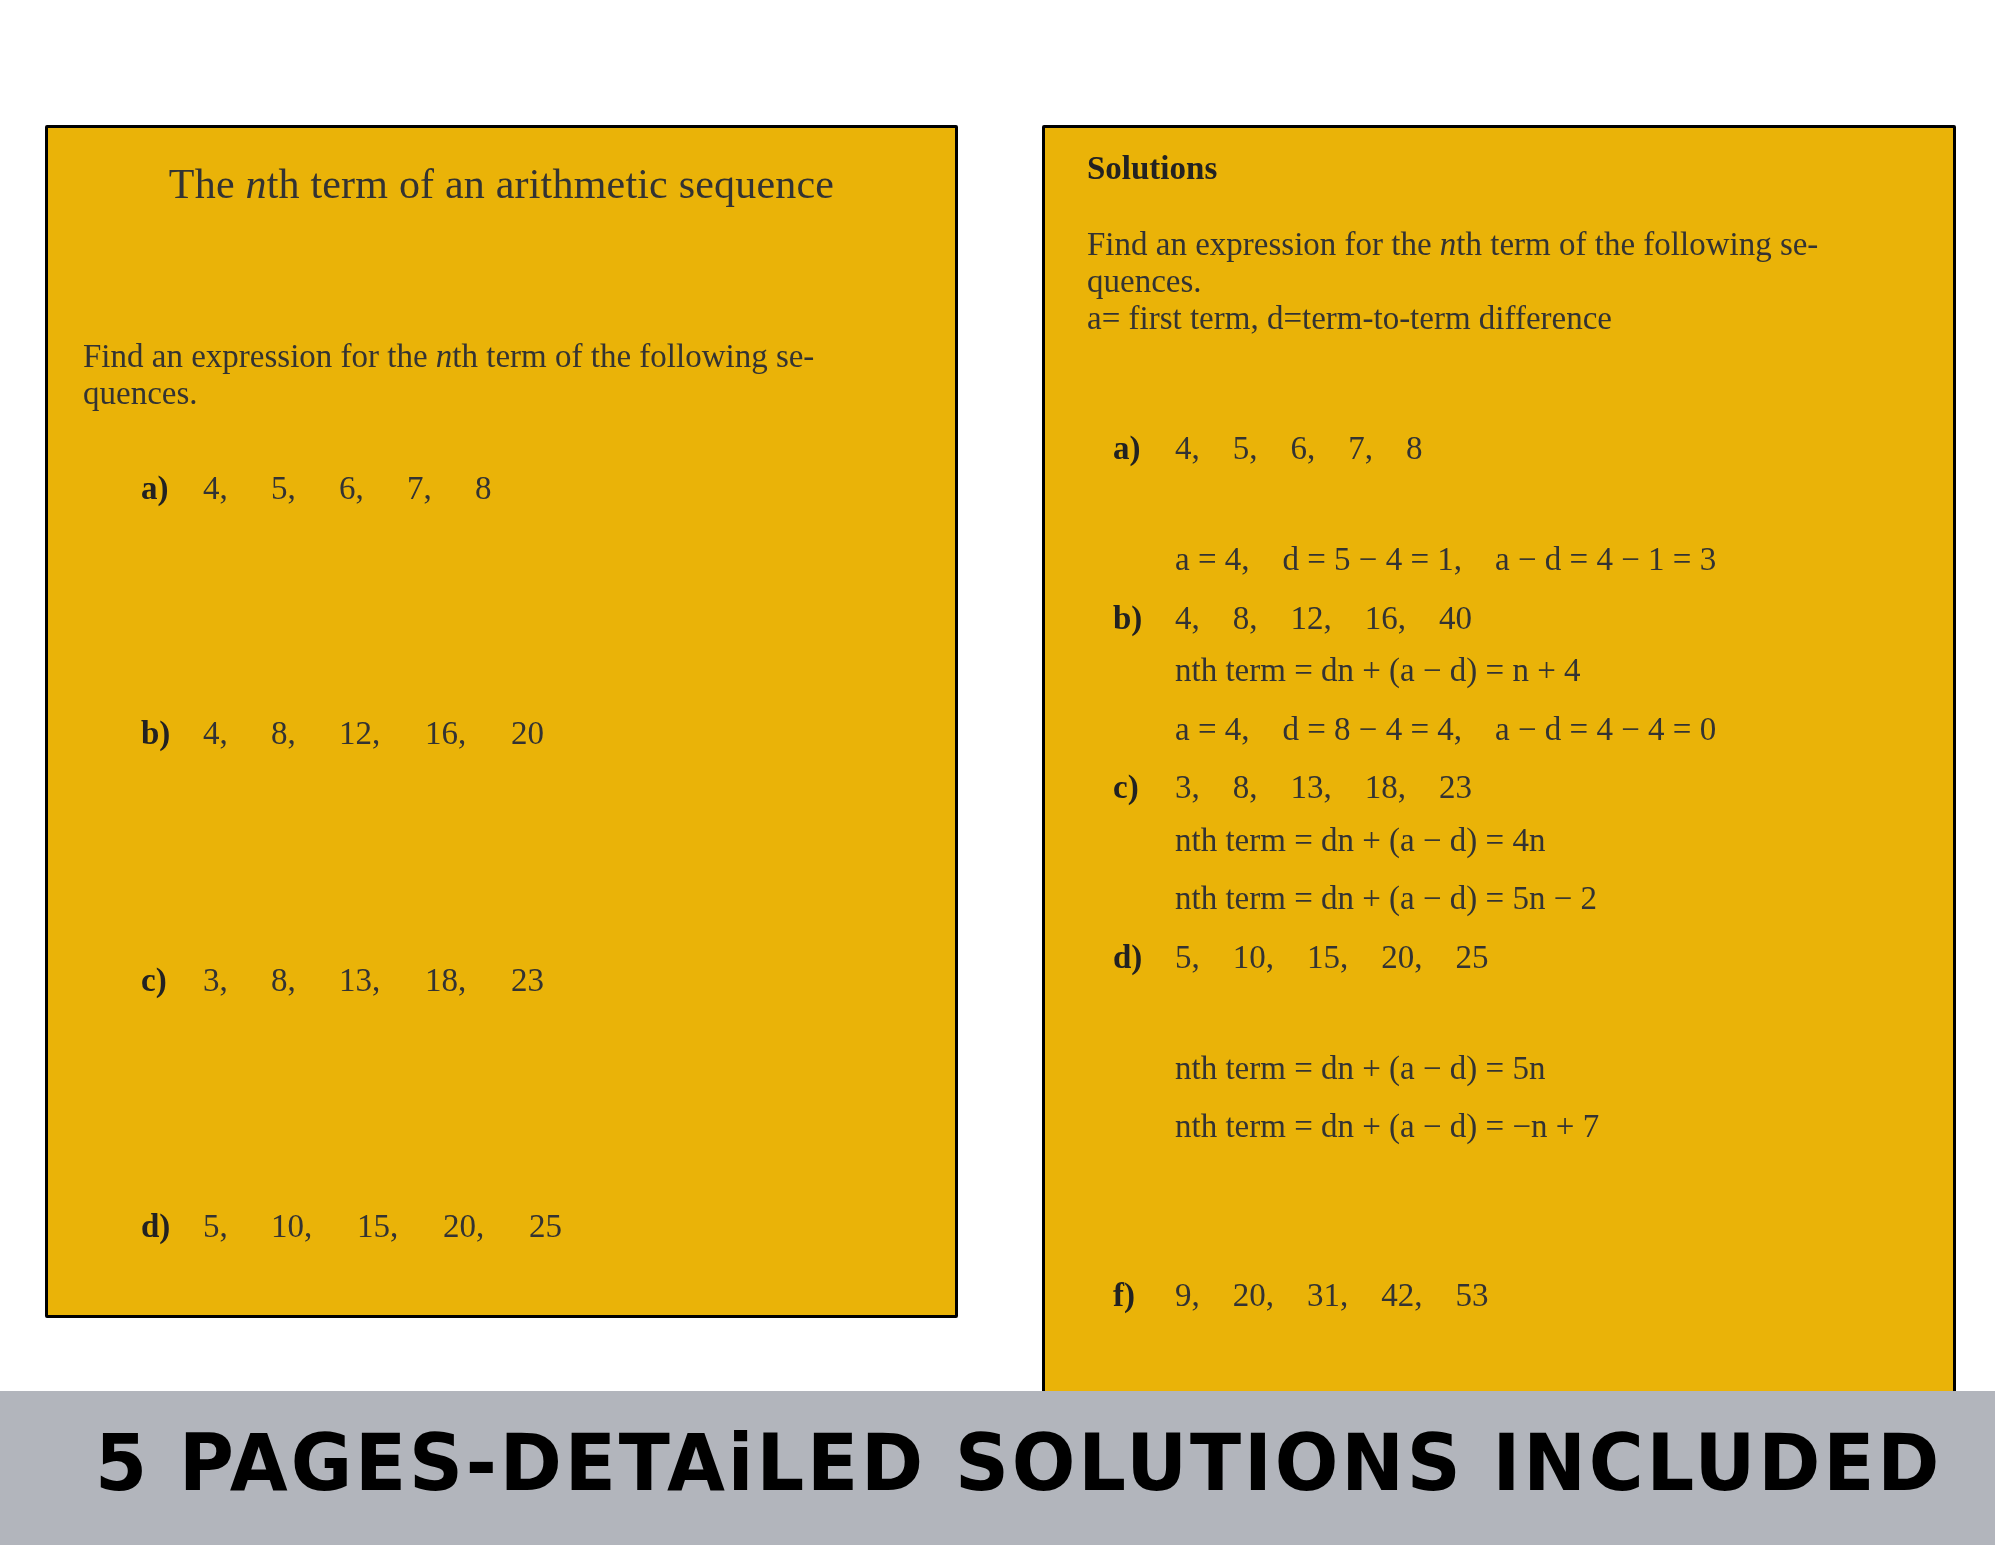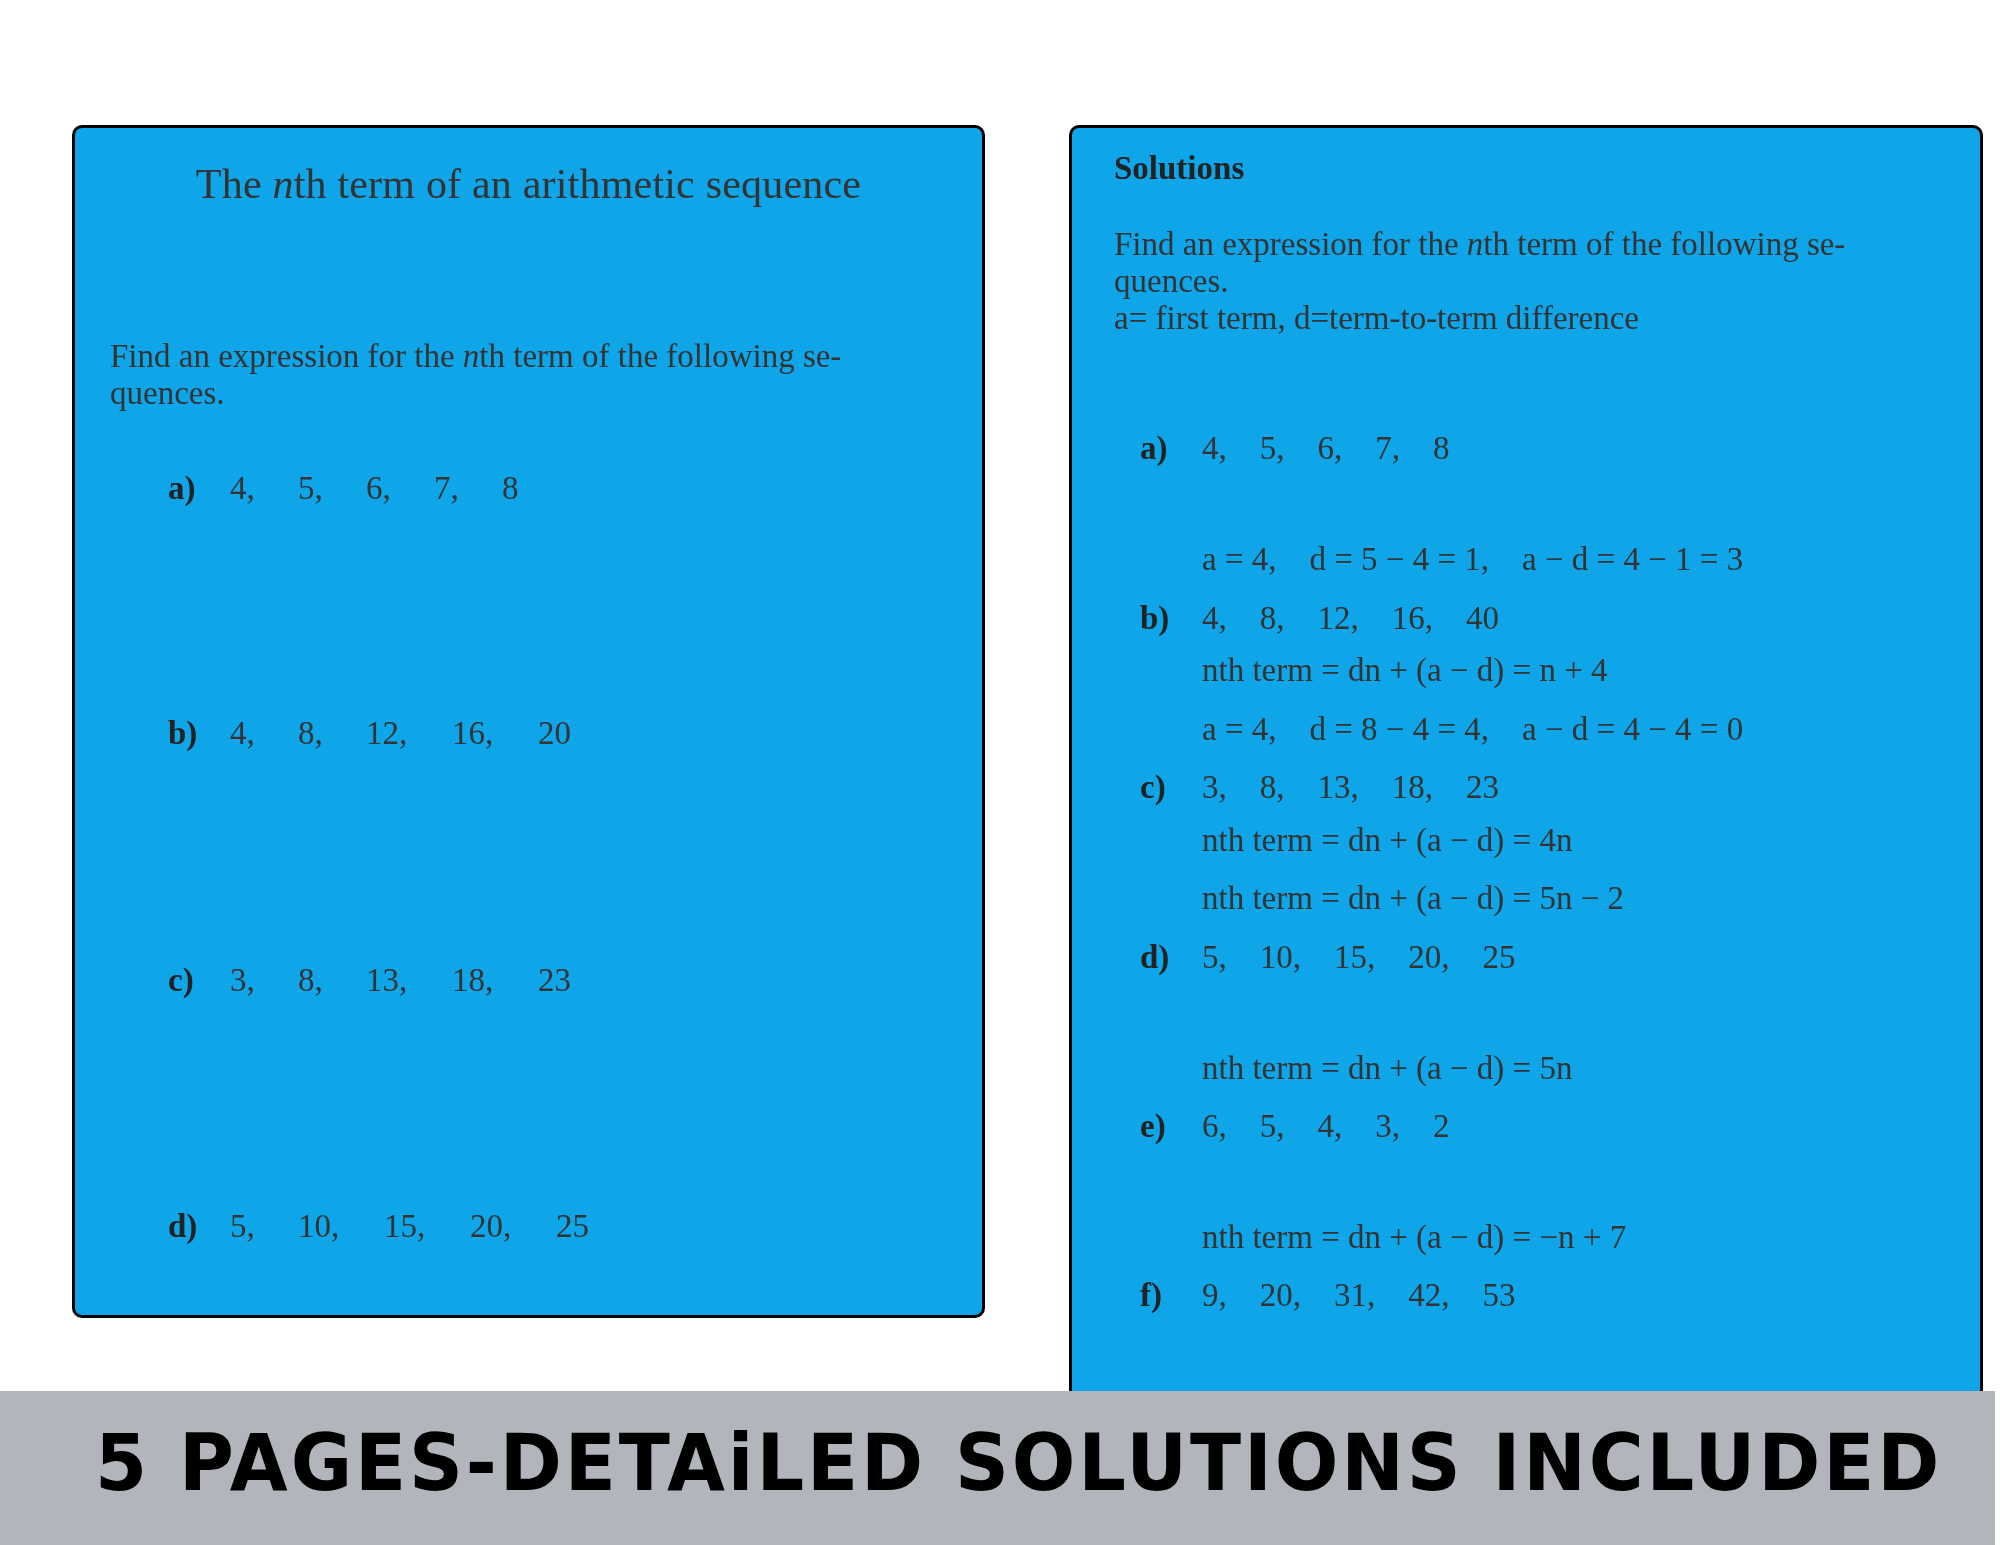--- a/index.html
+++ b/index.html
@@ -4,21 +4,21 @@
   <style>
     html, body { margin: 0; padding: 0; }
     body {
       width: 2000px; height: 1545px; position: relative; overflow: hidden;
       background: #ffffff;
       font-family: "DejaVu Serif", "Liberation Serif", serif;
       color: #222;
     }
     .page {
       position: absolute; box-sizing: border-box;
-      border: 3.5px solid #000; border-radius: 10px; background: #0ea5e9; margin-left: 27px;
+      border: 3.5px solid #000; border-radius: 2px; background: #eab308;
     }
     #page-left  { left: 45px;  top: 125px; width: 913px; height: 1193px; }
     #page-right { left: 1042px; top: 125px; width: 914px; height: 1389px; }
 
     .latex { font-family: "Liberation Serif", "DejaVu Serif", serif; color: #333; }
     .title {
       position: absolute; left: 0; right: 0; top: 32px; text-align: center;
       font-size: 42px; letter-spacing: 0.2px;
     }
     .prompt {
@@ -103,21 +103,20 @@
     <span class="row first"><span class="lbl">c)</span><span>3,    8,    13,    18,    23</span></span>
     <span class="row">nth term = dn + (a − d) = 5n − 2</span>
   </div>
 
   <div class="sol-item latex" style="top:737px;">
     <span class="row first"><span class="lbl">d)</span><span>5,    10,    15,    20,    25</span></span>
     <span class="row">nth term = dn + (a − d) = 5n</span>
   </div>
 
   <div class="sol-item latex" style="top:906px;">
-    <span class="row first"><span class="lbl">e)</span><span>6,    5,    4,    3,    2</span></span>
     <span class="row">nth term = dn + (a − d) = −n + 7</span>
   </div>
 
   <div class="sol-item latex" style="top:1075px;">
     <span class="row first"><span class="lbl">f)</span><span>9,    20,    31,    42,    53</span></span>
     <span class="row">a = 9,    d = 20 − 9 = 11,    a − d = 9 − 11 = −2</span>
     <span class="row">nth term = dn + (a − d) = 11n − 2</span>
   </div>
 </div>
 

